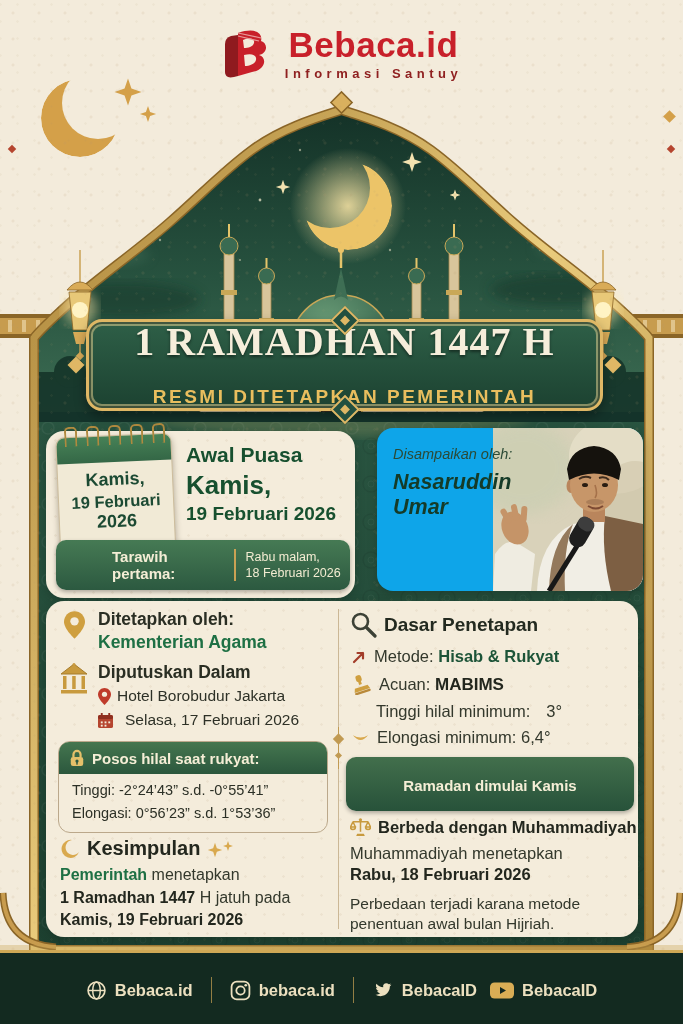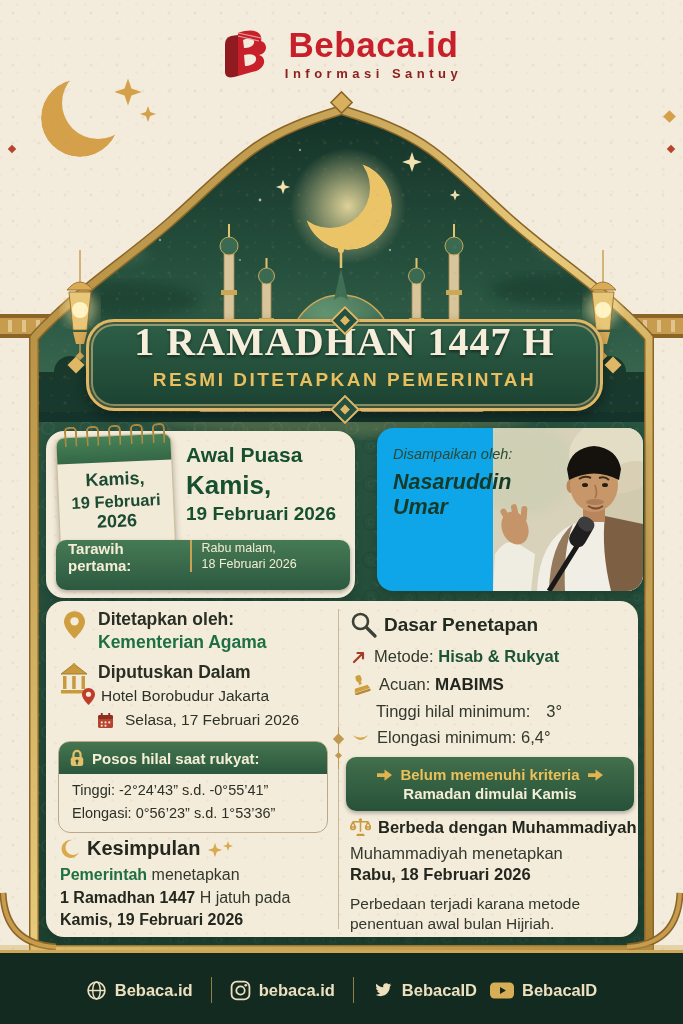--- a/index.html
+++ b/index.html
@@ -10,25 +10,25 @@
                      radial-gradient(rgba(178,148,108,.08) 1px,transparent 1.5px);
     background-size:26px 26px,17px 17px;background-position:0 0,9px 13px;}
   #bg{position:absolute;left:0;top:0;z-index:0;}
   .abs{position:absolute;}
   
   .logo-row{left:0;top:26px;width:683px;display:flex;justify-content:center;align-items:center;gap:10px;z-index:2;}
   .logo-text{display:flex;flex-direction:column;align-items:center;}
   .brand{font-size:35px;font-weight:bold;color:#c8202a;letter-spacing:.5px;line-height:1;}
   .tagline{font-size:13px;font-weight:bold;color:#8f2020;letter-spacing:4.5px;margin-top:4px;}
   
-  .banner{left:86px;top:319px;width:511px;height:86px;z-index:3;border-radius:28px;
+  .banner{left:86px;top:319px;width:511px;height:86px;z-index:3;border-radius:16px;
     background:linear-gradient(180deg,#2e5f47,#1c4231);
     border:3px solid #dfb765;
     box-shadow:inset 0 0 0 2px rgba(16,42,30,.6),inset 0 0 0 4px rgba(240,216,150,.5),0 5px 12px rgba(0,0,0,.35);
-    display:flex;flex-direction:column;align-items:center;justify-content:flex-start;text-align:center;}
+    display:flex;flex-direction:column;align-items:center;justify-content:space-between;text-align:center;}
   .banner-title{font-family:"Liberation Serif",serif;font-weight:bold;font-size:40px;color:#f6eedb;
     letter-spacing:1px;line-height:1;text-shadow:0 2px 3px rgba(0,0,0,.45);}
   .banner-sub{font-size:19px;font-weight:bold;color:#e9be5e;letter-spacing:2.5px;margin-top:7px;}
   .bdiamond{position:absolute;left:50%;width:17px;height:17px;background:#235040;border:2px solid #dfb765;
     transform:translateX(-50%) rotate(45deg);}
   .bdiamond::after{content:"";position:absolute;left:5px;top:5px;width:7px;height:7px;background:#dfb765;}
   .bd-top{top:-12px;} .bd-bot{bottom:-12px;}
   .bside{position:absolute;top:50%;width:12px;height:12px;background:#dfb765;transform:translateY(-50%) rotate(45deg);}
   .bs-l{left:-19px;} .bs-r{right:-19px;}
   
@@ -43,40 +43,40 @@
   .cal-head{height:26px;background:linear-gradient(180deg,#478257,#346746);border-radius:8px 8px 0 0;}
   .cal-ring{position:absolute;top:-11px;width:9px;height:18px;border:2.5px solid #b08a3f;border-bottom:none;
     border-radius:5px 5px 0 0;background:transparent;}
   .cal-body{text-align:center;color:#1c4a33;font-weight:bold;line-height:1.22;padding-top:7px;}
   .cal-l1{font-size:18px;} .cal-l2{font-size:16.5px;} .cal-l3{font-size:18px;}
   
   .awal{position:absolute;left:140px;top:12px;color:#17502f;font-weight:bold;white-space:nowrap;}
   .awal-label{font-size:21px;} .awal-day{font-size:26px;margin-top:3px;} .awal-date{font-size:19px;margin-top:2px;}
   
   .tarawih{position:absolute;left:10px;right:5px;bottom:8px;height:50px;border-radius:10px;
-    background:linear-gradient(180deg,#467a54,#2c5940);display:flex;align-items:flex-start;
-    box-shadow:0 2px 4px rgba(0,0,0,.3);}
+    background:linear-gradient(180deg,#467a54,#2c5940);display:flex;align-items:center;
+    box-shadow:0 2px 4px rgba(0,0,0,.3);padding-left:44px;}
   .tar-label{width:122px;padding-left:12px;font-size:15px;font-weight:bold;color:#f5eed6;line-height:1.15;}
   .tar-sep{width:1.5px;height:32px;background:#caa254;}
   .tar-val{padding-left:10px;font-size:12.5px;color:#f3ecd2;line-height:1.3;}
   
   .spk-label{position:absolute;left:16px;top:18px;font-size:14.5px;color:#2b4a36;}
   .spk-name{position:absolute;left:16px;font-size:21.5px;font-weight:bold;color:#153b28;line-height:1;}
   .spk-n1{top:44px;} .spk-n2{top:69px;}
   .photo{position:absolute;right:0;top:0;}
   .txt{color:#33382c;}
   .divider{position:absolute;left:292px;top:8px;bottom:8px;width:1px;background:#cbb795;}
   .row{position:absolute;display:flex;align-items:center;gap:8px;}
   
   .dit-icon{left:18px;top:10px;}
   .dit-label{position:absolute;left:52px;top:8px;font-size:17.5px;font-weight:bold;color:#2a2e23;}
   .dit-value{position:absolute;left:52px;top:31px;font-size:17.5px;font-weight:bold;color:#1e7044;}
   .pav-icon{left:13px;top:62px;}
   .dip-label{position:absolute;left:52px;top:61px;font-size:17.5px;font-weight:bold;color:#2a2e23;}
-  .hotel-row{left:36px;top:86px;font-size:15.5px;color:#2e3127;gap:6px;}
+  .hotel-row{left:52px;top:86px;font-size:15.5px;color:#2e3127;gap:6px;}
   .selasa-row{left:52px;top:110px;font-size:15.5px;color:#2e3127;gap:12px;}
   .posos{position:absolute;left:12px;top:140px;width:268px;height:90px;border:1.5px solid #bba88b;border-radius:12px;}
   .posos-head{height:32px;border-radius:10px 10px 0 0;background:linear-gradient(180deg,#45764f,#2b573d);
     display:flex;align-items:center;gap:7px;padding-left:10px;font-size:15px;font-weight:bold;color:#f5eed6;text-align:center;}
   .posos-body{padding:5px 0 0 13px;font-size:14.5px;color:#2c3026;line-height:1.6;}
   .kes-head{left:14px;top:236px;gap:7px;}
   .kes-title{font-size:20px;font-weight:bold;color:#23271e;}
   .kes-lines{position:absolute;left:14px;top:263px;font-size:16px;line-height:1.42;color:#33382c;}
   .green-strong{color:#1e7044;font-weight:bold;}
   .dark-strong{color:#23271e;font-weight:bold;}
@@ -542,29 +542,20 @@
       <span class="txt" style="margin-left:8px">3°</span>
     </div>
     <div class="row elo-row">
       <svg width="17" height="10" viewBox="0 0 18 10">
         <path d="M1 2 Q9 12 17 2 Q9 7 1 2 Z" fill="#d9a94e"></path>
       </svg>
       <span class="txt">Elongasi minimum: 6,4°</span>
     </div>
 
     <div class="kriteria">
-      <div class="kri-l1">
-        <svg width="15" height="12" viewBox="0 0 16 12">
-            <path d="M0 4 h8 V0 l8 6 -8 6 V8 H0 Z" fill="#e2b44f"></path>
-          </svg>
-        <span>Belum memenuhi kriteria</span>
-        <svg width="15" height="12" viewBox="0 0 16 12">
-            <path d="M0 4 h8 V0 l8 6 -8 6 V8 H0 Z" fill="#e2b44f"></path>
-          </svg>
-      </div>
       <div class="kri-l2">Ramadan dimulai Kamis</div>
     </div>
 
     <div class="row muh-head">
       <svg width="21" height="20" viewBox="0 0 22 20">
         <g stroke="#c89a3e" stroke-width="1.6" fill="none">
           <line x1="11" y1="2.5" x2="11" y2="15"></line>
             <line x1="3" y1="4.5" x2="19" y2="4.5"></line>
           <path d="M.5 10 a2.6 2.6 0 0 0 5.2 0 Z M3.1 4.5 L.5 10 M3.1 4.5 L5.7 10"></path>
           <path d="M16.3 10 a2.6 2.6 0 0 0 5.2 0 Z M18.9 4.5 L16.3 10 M18.9 4.5 L21.5 10"></path>

